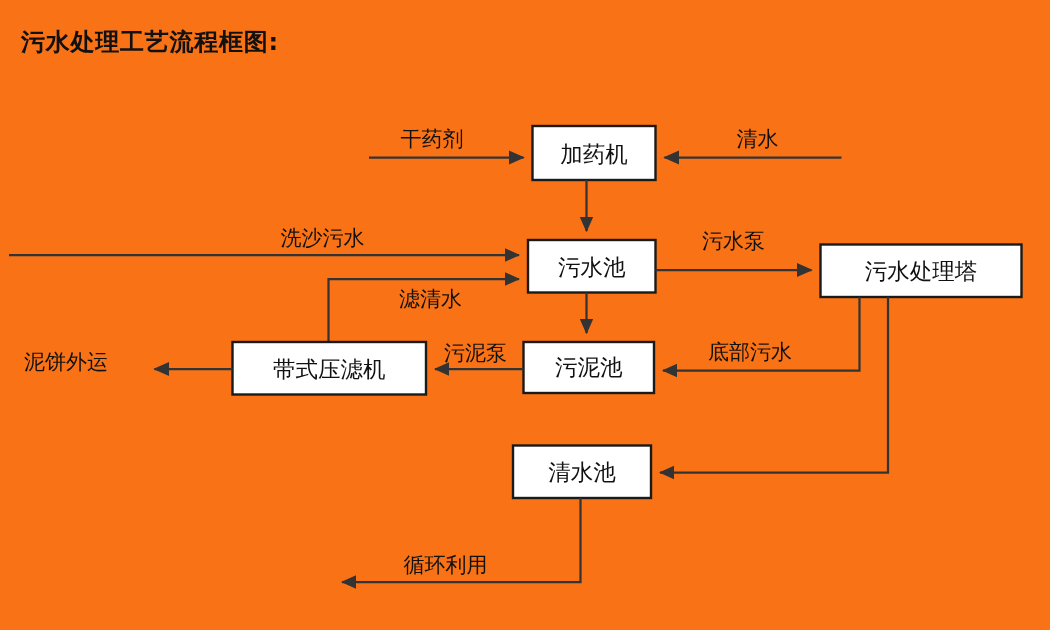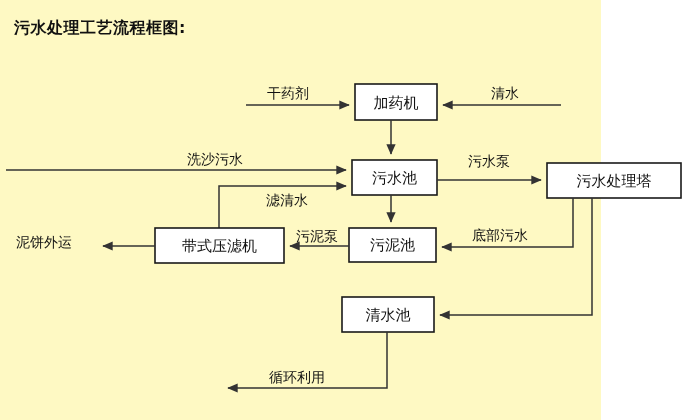--- a/index.html
+++ b/index.html
@@ -9,23 +9,23 @@
   }
   body {
     width: 700px;
     height: 420px;
     overflow: hidden;
     font-family: "DejaVu Sans", "Liberation Sans", sans-serif;
     color: #000000;
   }
   #page {
     position: relative;
-    width: 601px;
+    width: 700px;
     height: 420px;
-    background: #fef9c3;
+    background: #f97316;
   }
   #diagram-title {
     position: absolute;
     left: 14px;
     top: 18px;
     font-size: 16px;
     font-weight: bold;
     letter-spacing: 0.5px;
     color: #111111;
     white-space: nowrap;

